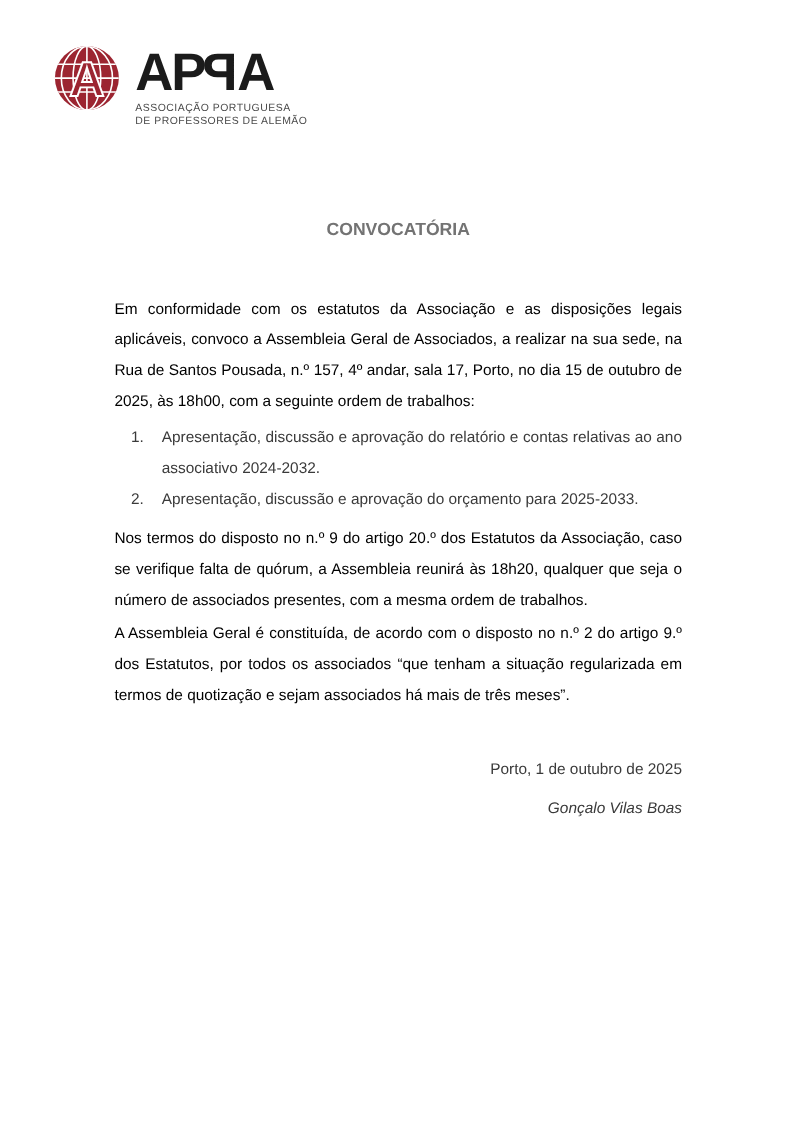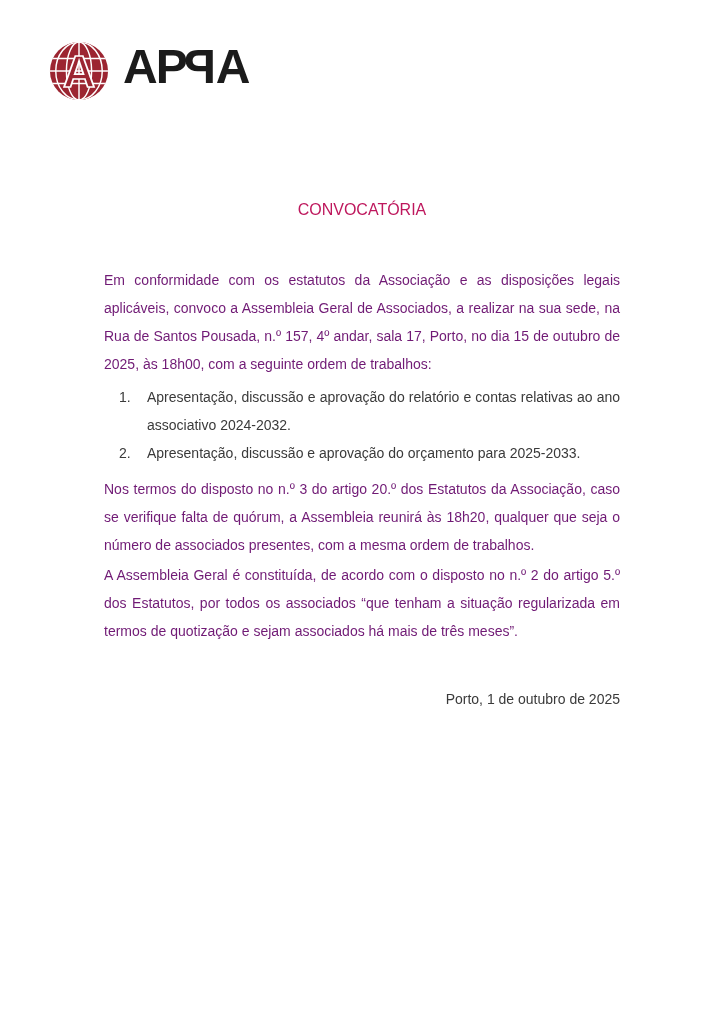--- a/index.html
+++ b/index.html
@@ -55,32 +55,32 @@
   .content {
     position: absolute;
     left: 104px;
     right: 104px;
     top: 199px;
   }
   .title, .subtitle {
     margin: 0;
     font-size: 16px;
     line-height: 22px;
-    font-weight: normal;
+    font-weight: bold;
     text-align: center;
-    color: #be185d;
+    color: #737373;
   }
   .subtitle { margin-top: 16px; }
 
   .para {
     margin: 0;
     font-size: 14px;
     line-height: 28px;
     text-align: justify;
-    color: #701a75;
+    color: #000000;
   }
   .para-intro { margin-top: 45px; }
   .para-quorum { margin-top: 8px; }
   .para-composition { margin-top: 2px; }
 
   .agenda { margin-top: 5px; }
   .agenda-item { display: flex; }
   .agenda-num {
     flex: none;
     width: 28px;
@@ -129,40 +129,45 @@
         <line x1="32" y1="2" x2="32" y2="62"></line>
         <ellipse cx="32" cy="32" rx="13" ry="30"></ellipse>
         <ellipse cx="32" cy="32" rx="24" ry="30"></ellipse>
       </g>
       <text x="32" y="49" text-anchor="middle" font-size="46" font-weight="bold" font-family="Liberation Sans, DejaVu Sans, sans-serif" stroke="#ffffff" stroke-width="1.8" fill="#9c2531">A</text>
     </svg>
     <div class="logo-text">
       <div class="wordmark">
         <span>A</span><span>P</span><span class="mirror">P</span><span>A</span>
       </div>
+      <div class="logo-subtext">
+        <div>ASSOCIAÇÃO PORTUGUESA</div>
+        <div>DE PROFESSORES DE ALEMÃO</div>
+      </div>
     </div>
   </header>
 
   <main class="content">
 
     <h1 class="title">CONVOCATÓRIA</h1>
 
     <p class="para para-intro">Em conformidade com os estatutos da Associação e as disposições legais aplicáveis, convoco a Assembleia Geral de Associados, a realizar na sua sede, na Rua de Santos Pousada, n.º 157, 4º andar, sala 17, Porto, no dia 15 de outubro de 2025, às 18h00, com a seguinte ordem de trabalhos:</p>
 
     <div class="agenda">
       <div class="agenda-item">
         <span class="agenda-num">1.</span>
         <p class="agenda-text">Apresentação, discussão e aprovação do relatório e contas relativas ao ano associativo 2024-2032.</p>
       </div>
       <div class="agenda-item">
         <span class="agenda-num">2.</span>
         <p class="agenda-text">Apresentação, discussão e aprovação do orçamento para 2025-2033.</p>
       </div>
     </div>
 
-    <p class="para para-quorum">Nos termos do disposto no n.º 3 do artigo 20.º dos Estatutos da Associação, caso se verifique falta de quórum, a Assembleia reunirá às 18h20, qualquer que seja o número de associados presentes, com a mesma ordem de trabalhos.</p>
+    <p class="para para-quorum">Nos termos do disposto no n.º 9 do artigo 20.º dos Estatutos da Associação, caso se verifique falta de quórum, a Assembleia reunirá às 18h20, qualquer que seja o número de associados presentes, com a mesma ordem de trabalhos.</p>
 
-    <p class="para para-composition">A Assembleia Geral é constituída, de acordo com o disposto no n.º 2 do artigo 5.º dos Estatutos, por todos os associados “que tenham a situação regularizada em termos de quotização e sejam associados há mais de três meses”.</p>
+    <p class="para para-composition">A Assembleia Geral é constituída, de acordo com o disposto no n.º 2 do artigo 9.º dos Estatutos, por todos os associados “que tenham a situação regularizada em termos de quotização e sejam associados há mais de três meses”.</p>
 
     <p class="closing place-date">Porto, 1 de outubro de 2025</p>
+    <p class="closing signatory-name">Gonçalo Vilas Boas</p>
 
   </main>
 </div>
 
 </body></html>

